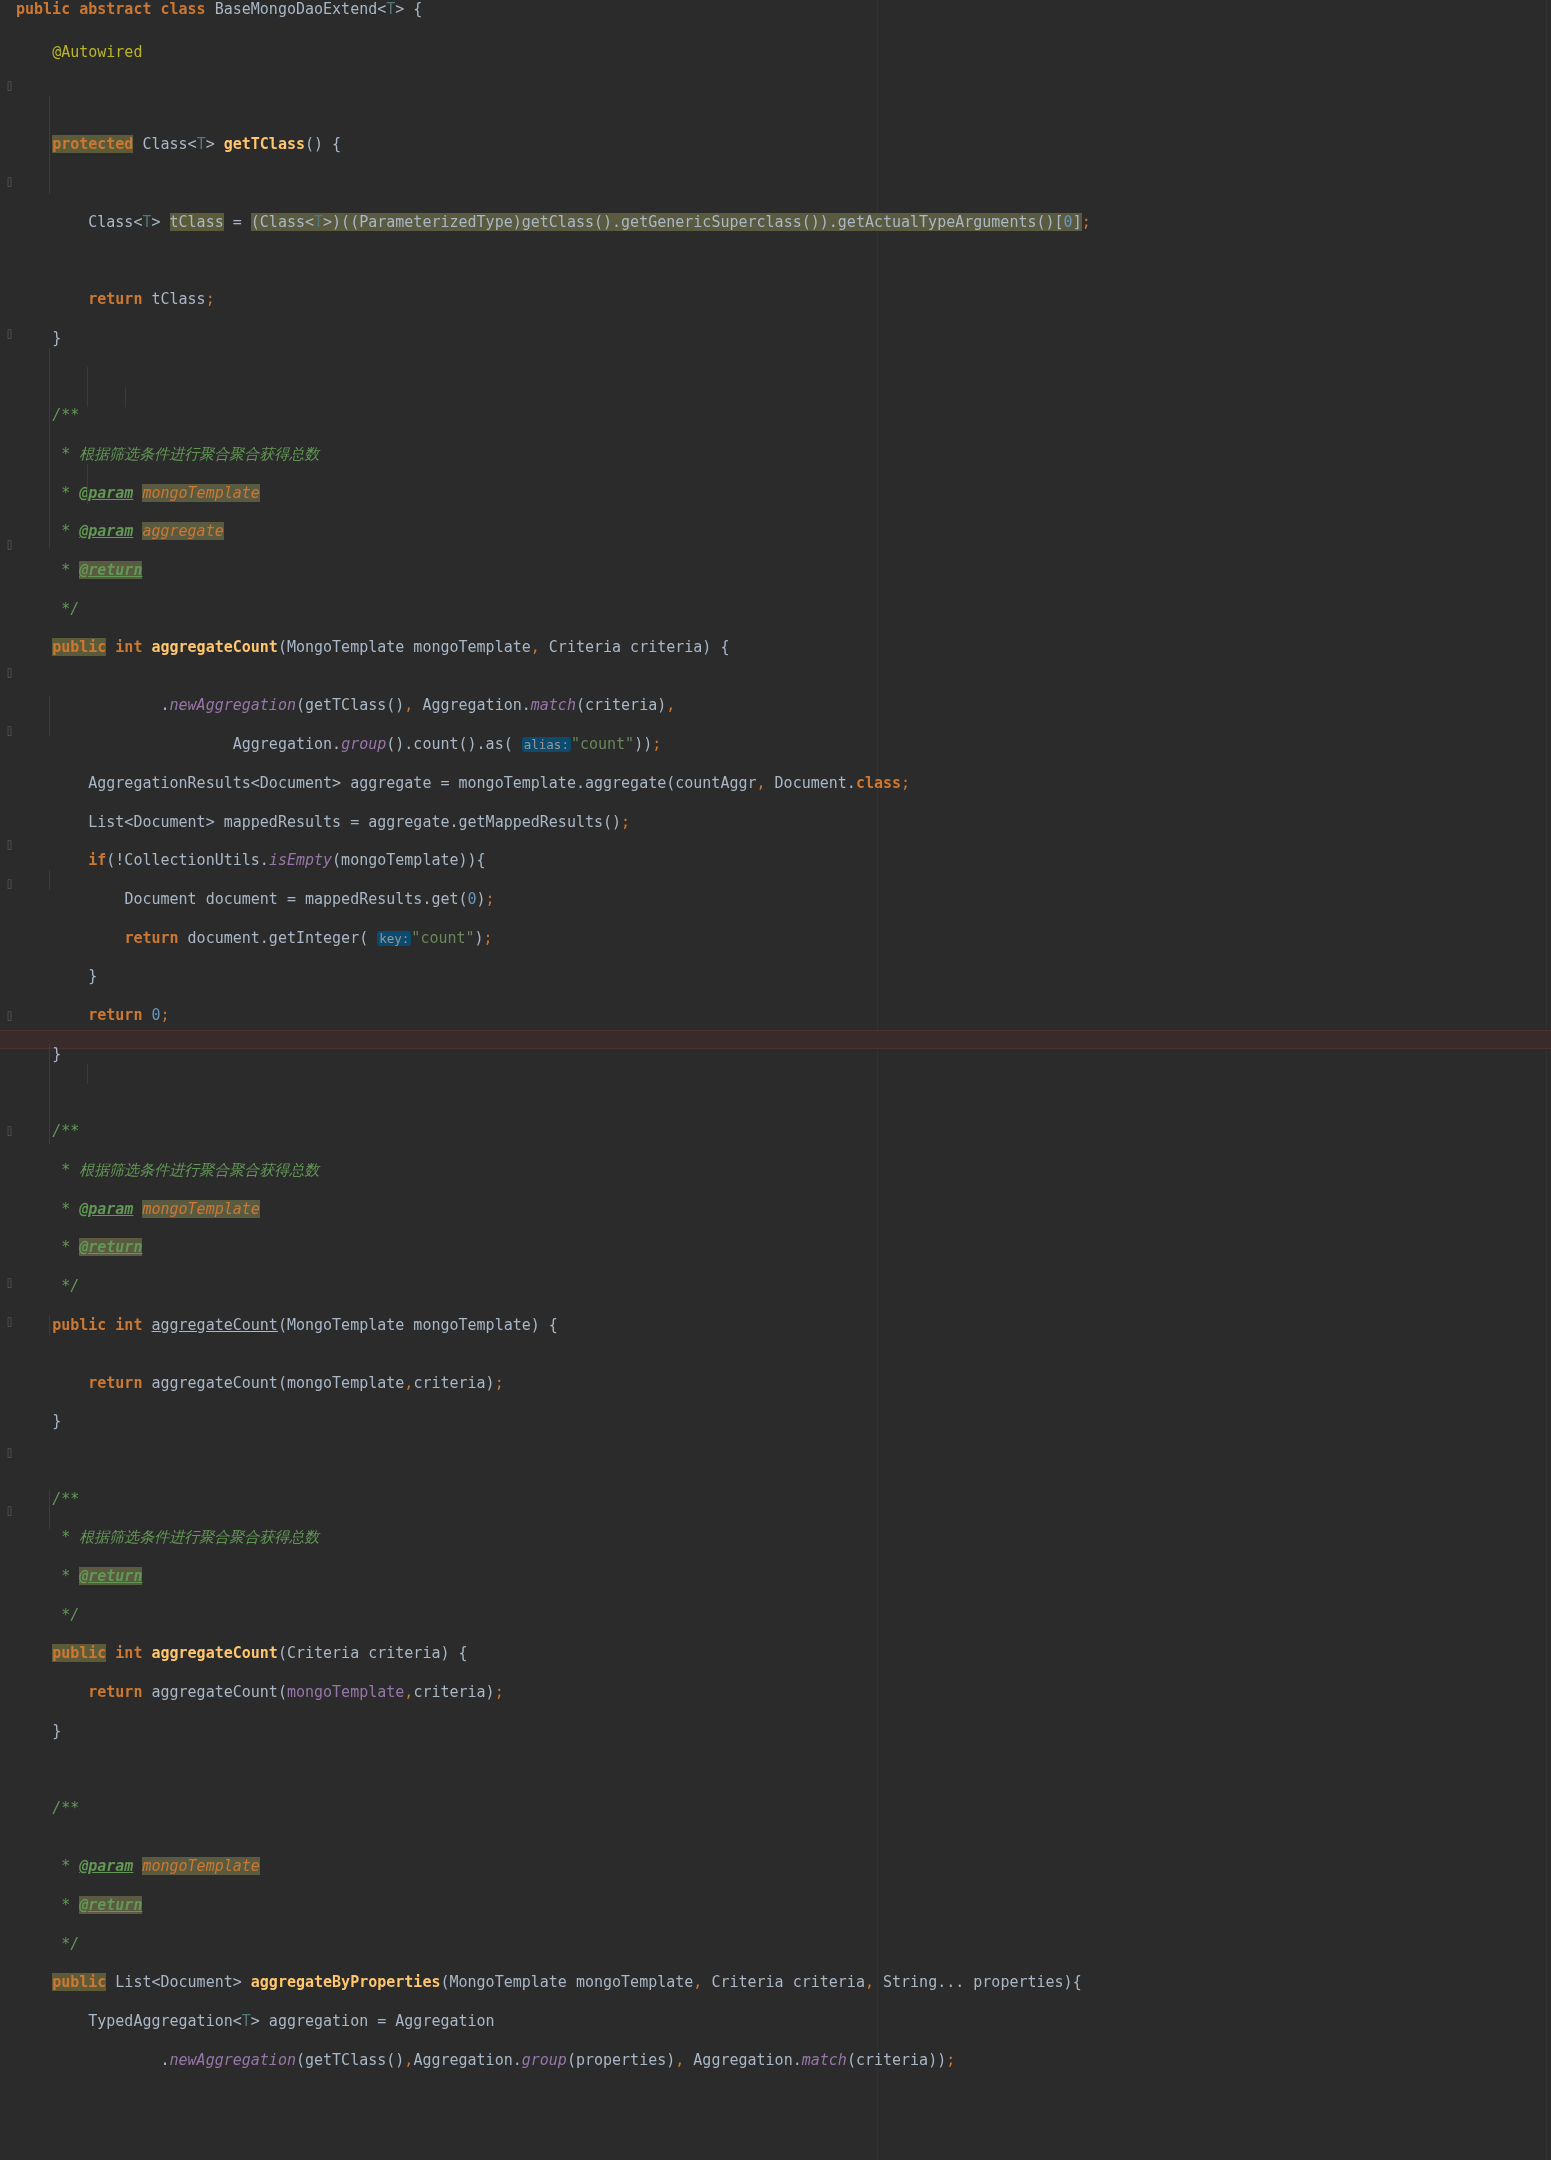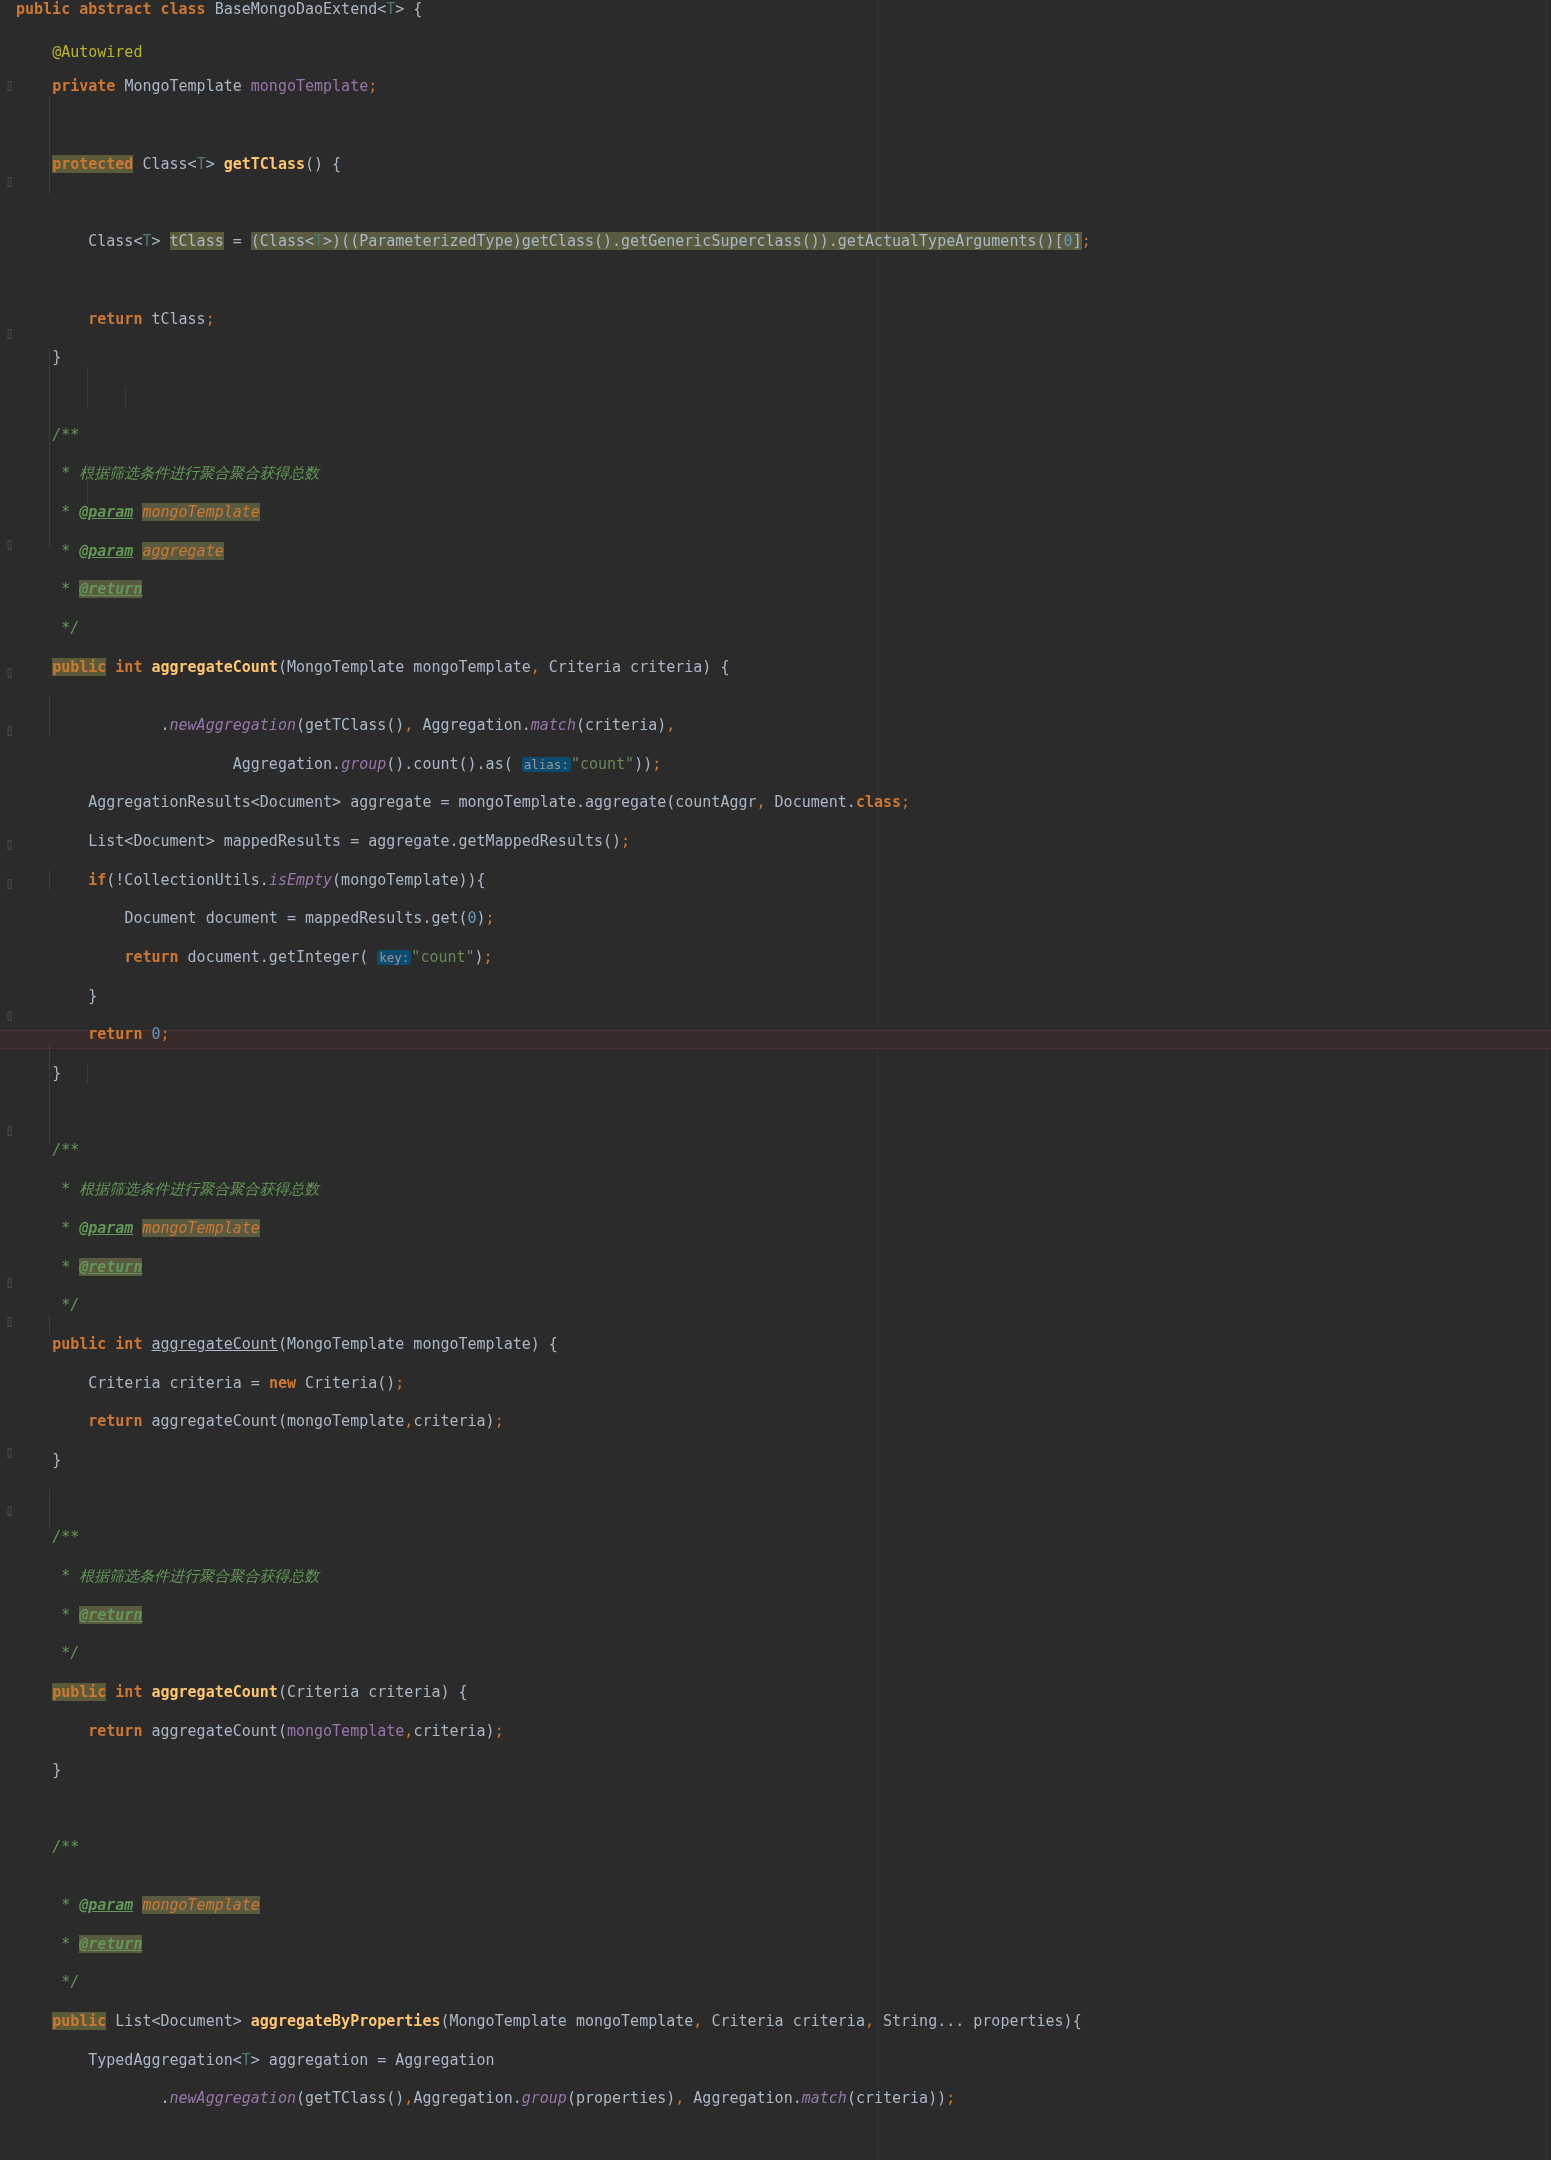--- a/index.html
+++ b/index.html
@@ -83,21 +83,20 @@
   <div class="margin-guide" style="left:1546px;"></div>
 
   <div class="caretline" style="top:1030px;"></div>
 
   <div class="code">
 
     <div class="line" style="top:0px"><span class="txt"><span style="padding-left:8px"></span><span class="kw">public</span> <span class="kw">abstract</span> <span class="kw">class</span> <span class="plain">BaseMongoDaoExtend&lt;</span><span class="gen">T</span><span class="plain">&gt; {</span></span></div>
 
     <div class="line" style="top:24px"><span class="txt"><span style="padding-left:8px"></span>    <span class="anno">@Autowired</span></span></div>
 
-    <div class="line" style="top:38.7px"><span class="txt"><span style="padding-left:8px"></span>    <span class="kw">private</span> <span class="plain">MongoTemplate </span><span class="field">mongoTemplate</span><span class="sep">;</span></span></div>
 
     <div class="line" style="top:58.05px"></div>
 
     <div class="line" style="top:77.4px"><span class="txt"><span style="padding-left:8px"></span>    <span class="kw hl-ident">protected</span> <span class="plain">Class&lt;</span><span class="gen">T</span><span class="plain">&gt; </span><span class="mname">getTClass</span><span class="plain">() {</span></span></div>
 
     <div class="line" style="top:96.75px"></div>
 
     <div class="line" style="top:116.1px"><span class="txt"><span style="padding-left:8px"></span>        <span class="plain">Class&lt;</span><span class="gen">T</span><span class="plain">&gt; </span><span class="plain hl-ident">tClass</span> <span class="plain">= </span><span class="plain hl-usage">(Class&lt;</span><span class="gen hl-usage">T</span><span class="plain hl-usage">&gt;)((ParameterizedType)getClass().getGenericSuperclass()).getActualTypeArguments()[</span><span class="num hl-usage">0</span><span class="plain hl-usage">]</span><span class="sep">;</span></span></div>
 
     <div class="line" style="top:135.45px"></div>
@@ -150,21 +149,20 @@
     <div class="line" style="top:599.85px"><span class="txt"><span style="padding-left:8px"></span>     <span class="cmt">* </span><span class="cmt cjk">根据筛选条件进行聚合聚合获得总数</span></span></div>
 
     <div class="line" style="top:619.2px"><span class="txt"><span style="padding-left:8px"></span>     <span class="cmt">* </span><span class="tag">@param</span><span class="cmt"> </span><span class="pname hl-usage">mongoTemplate</span></span></div>
 
     <div class="line" style="top:638.55px"><span class="txt"><span style="padding-left:8px"></span>     <span class="cmt">* </span><span class="tag hl-usage">@return</span></span></div>
 
     <div class="line" style="top:657.9px"><span class="txt"><span style="padding-left:8px"></span>     <span class="cmt">*/</span></span></div>
 
     <div class="line" style="top:677.25px"><span class="txt"><span style="padding-left:8px"></span>    <span class="kw">public</span> <span class="kw">int</span> <span class="plain uline">aggregateCount</span><span class="plain">(MongoTemplate mongoTemplate) {</span></span></div>
 
-    <div class="line" style="top:696.6px"><span class="txt"><span style="padding-left:8px"></span>        <span class="plain">Criteria criteria = </span><span class="kw">new</span> <span class="plain">Criteria()</span><span class="sep">;</span></span></div>
 
     <div class="line" style="top:715.95px"><span class="txt"><span style="padding-left:8px"></span>        <span class="kw">return</span> <span class="plain">aggregateCount(mongoTemplate</span><span class="sep">,</span><span class="plain">criteria)</span><span class="sep">;</span></span></div>
 
     <div class="line" style="top:735.3px"><span class="txt"><span style="padding-left:8px"></span>    <span class="plain">}</span></span></div>
 
     <div class="line" style="top:754.65px"></div>
 
     <div class="line" style="top:774px"><span class="txt"><span style="padding-left:8px"></span>    <span class="cmt">/**</span></span></div>
 
     <div class="line" style="top:793.35px"><span class="txt"><span style="padding-left:8px"></span>     <span class="cmt">* </span><span class="cmt cjk">根据筛选条件进行聚合聚合获得总数</span></span></div>

